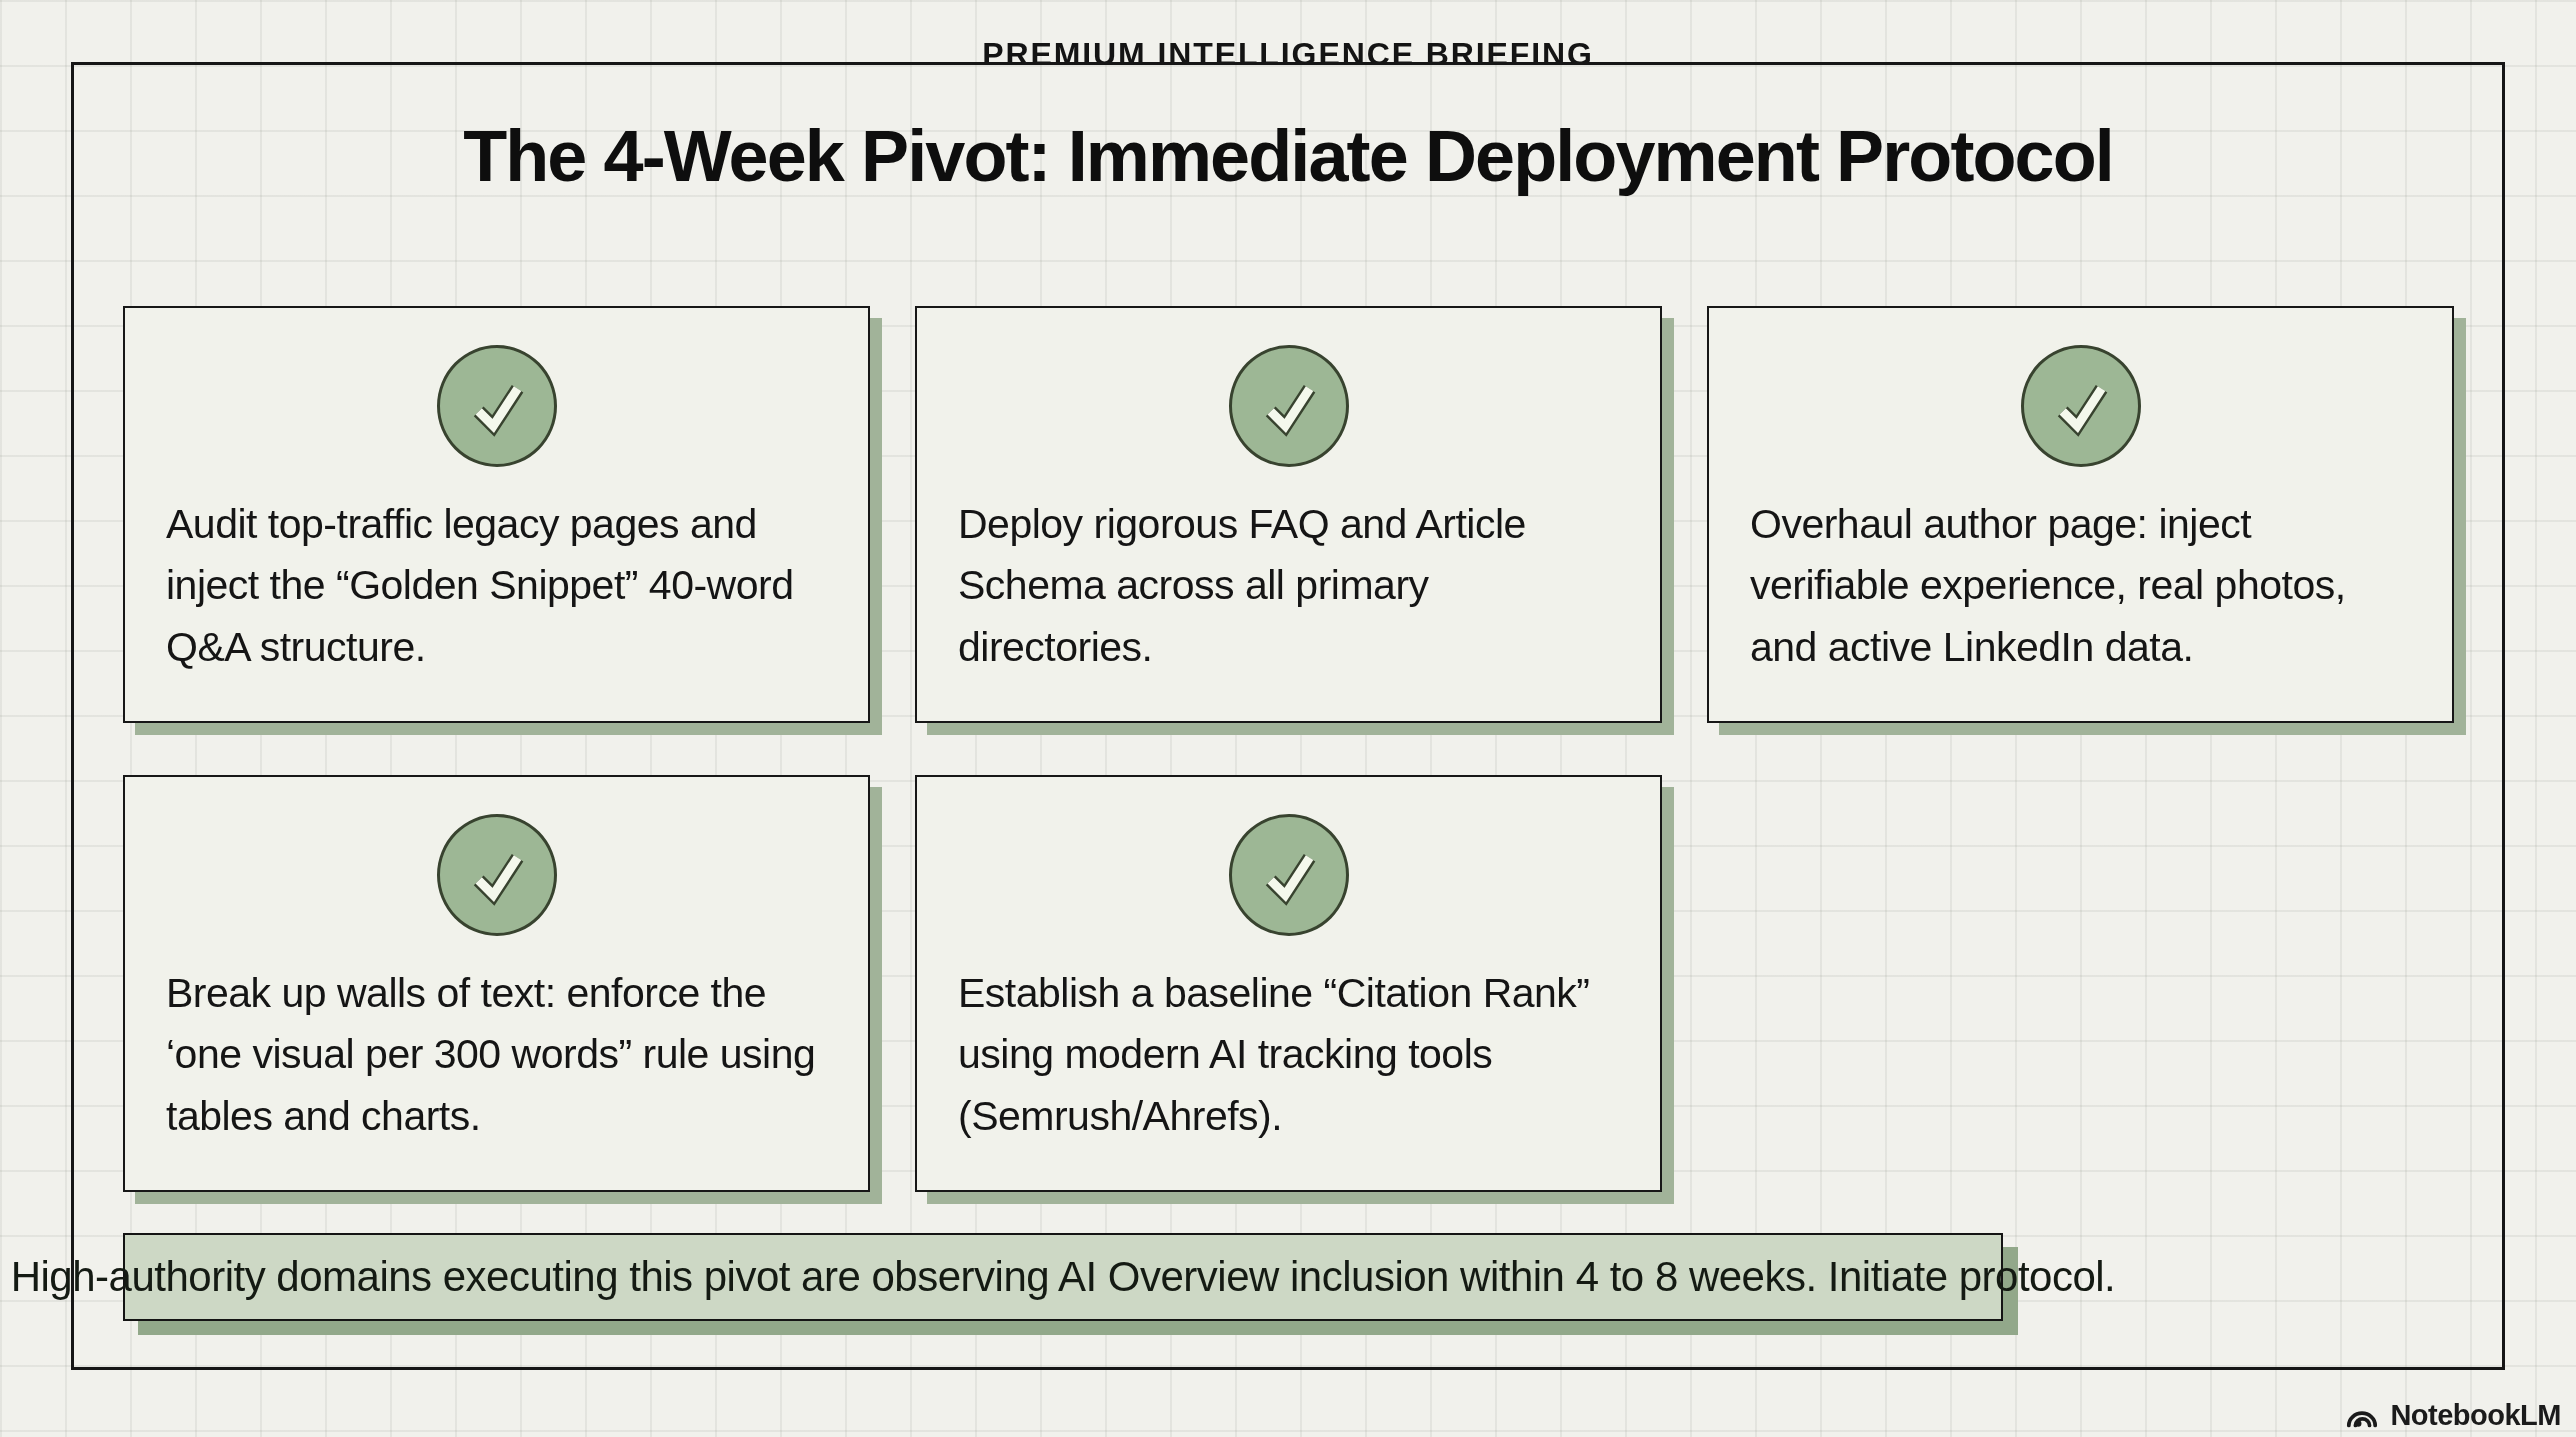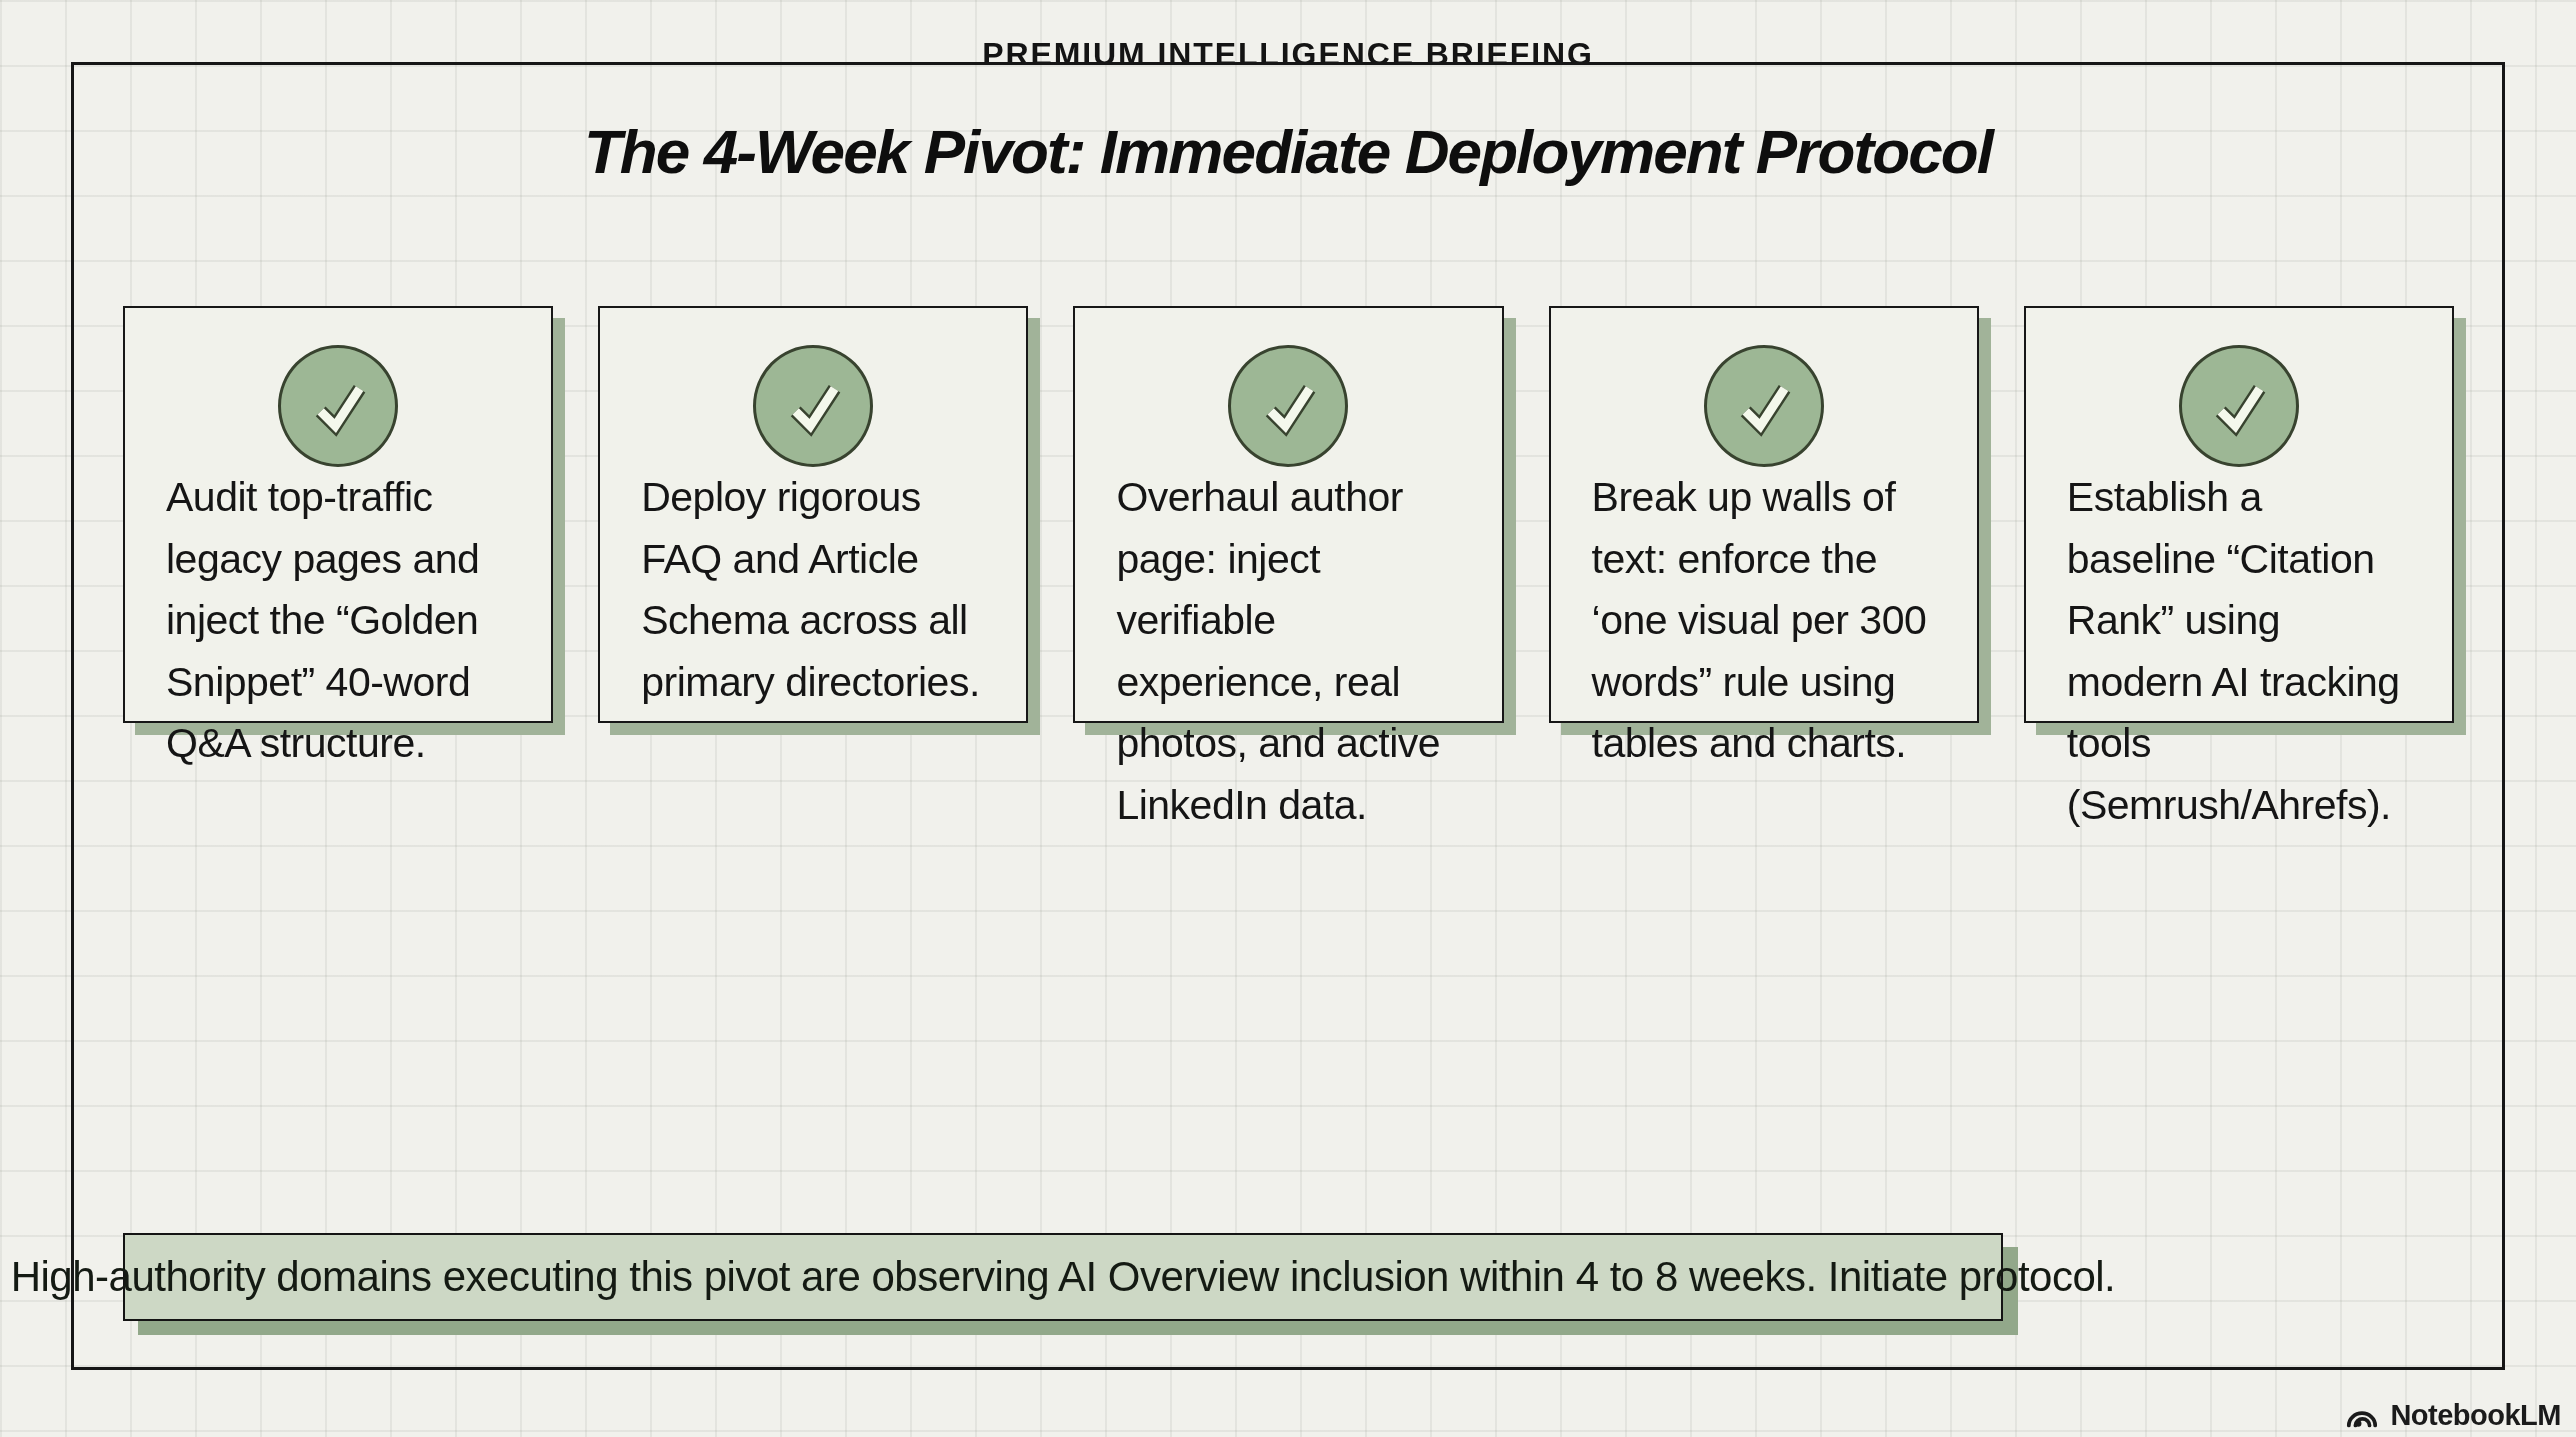--- a/index.html
+++ b/index.html
@@ -34,29 +34,28 @@
     color:#141414;
     margin-top:28px;
   }
   .frame{
     position:absolute;left:71px;top:62px;width:2434px;height:1308px;
     border:3.7px solid #161616;
   }
   .main-title{
     margin:54px 37px 0 37px;
     text-align:center;
-    font-size:62px;font-weight:700;letter-spacing:-1.9px;line-height:1.05;
+    font-size:72px;font-weight:700;letter-spacing:-1.9px;line-height:1.05;
     color:#0e0e0e;
     white-space:nowrap;
-    font-style:italic;
   }
   .cards-grid{
     position:absolute;left:49px;top:241px;width:2331px;
     display:grid;
-    grid-template-columns:repeat(5,1fr);
+    grid-template-columns:repeat(3,1fr);
     grid-template-rows:417px 417px;
     column-gap:45px;row-gap:52px;
   }
   .card{
     background:var(--card-bg);
     border:2.8px solid var(--card-border);
     box-shadow:12px 12px 0 0 var(--card-shadow);
     display:flex;flex-direction:column;align-items:center;
     padding:37px 41px 43px 41px;
   }

